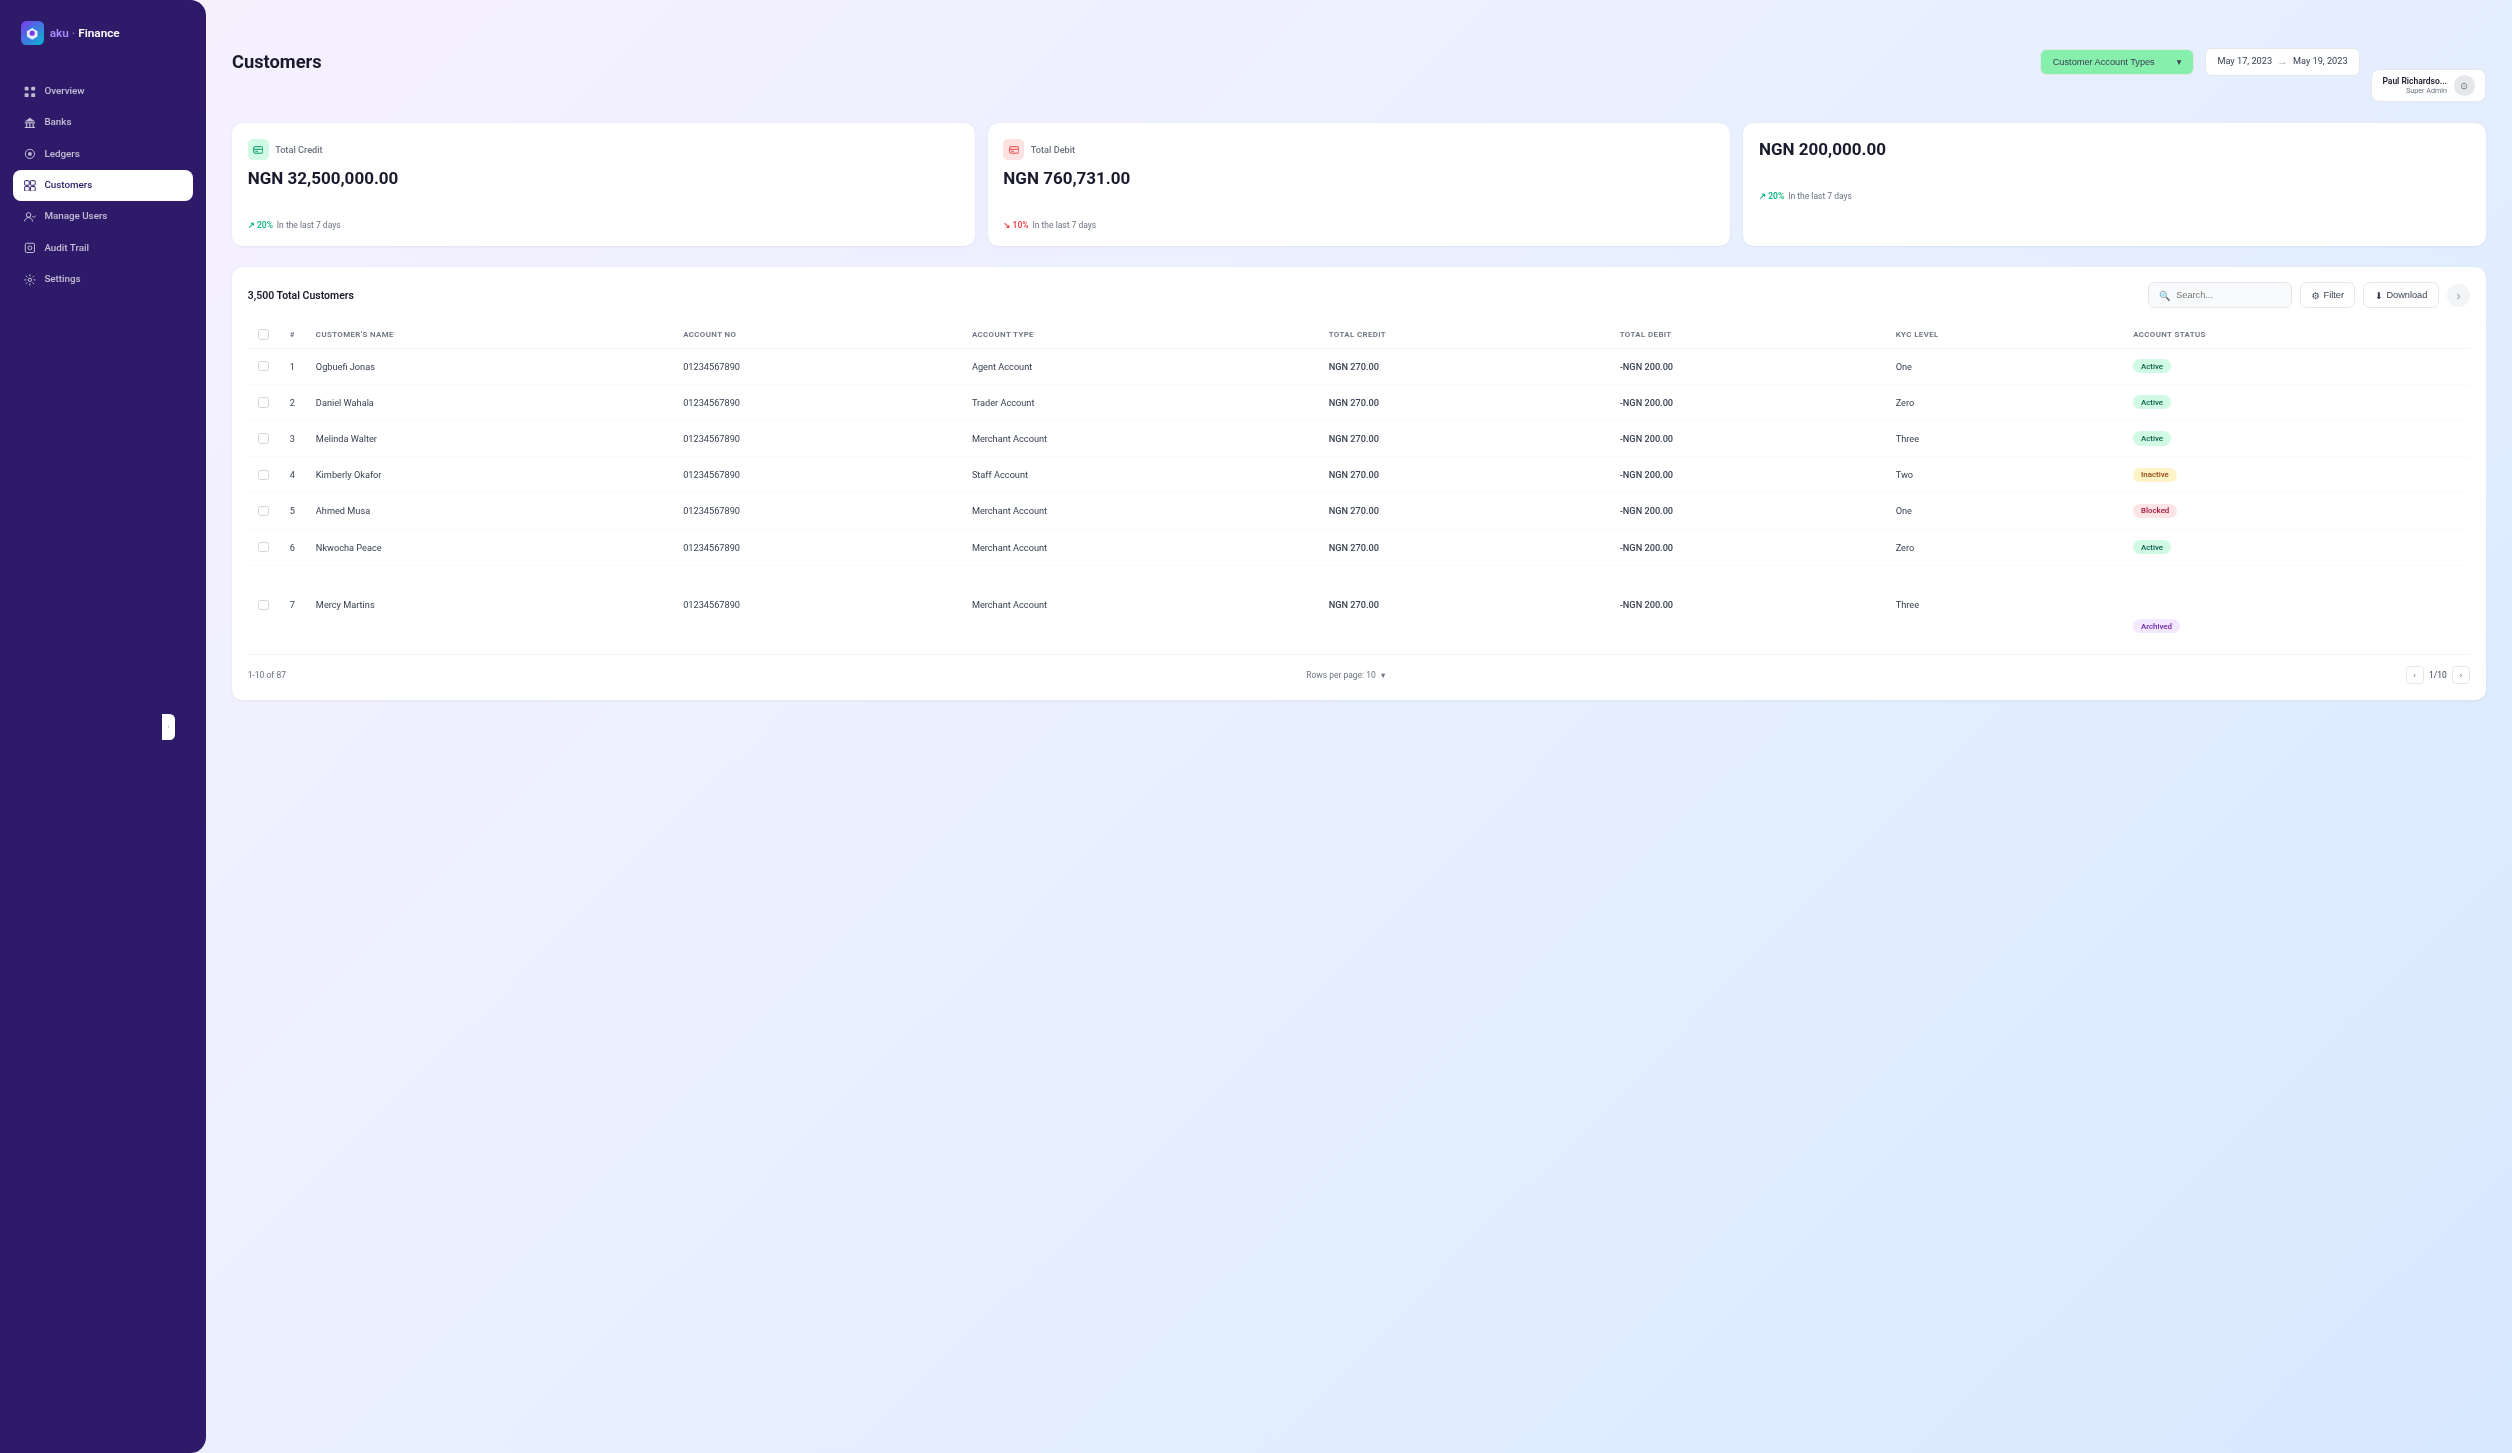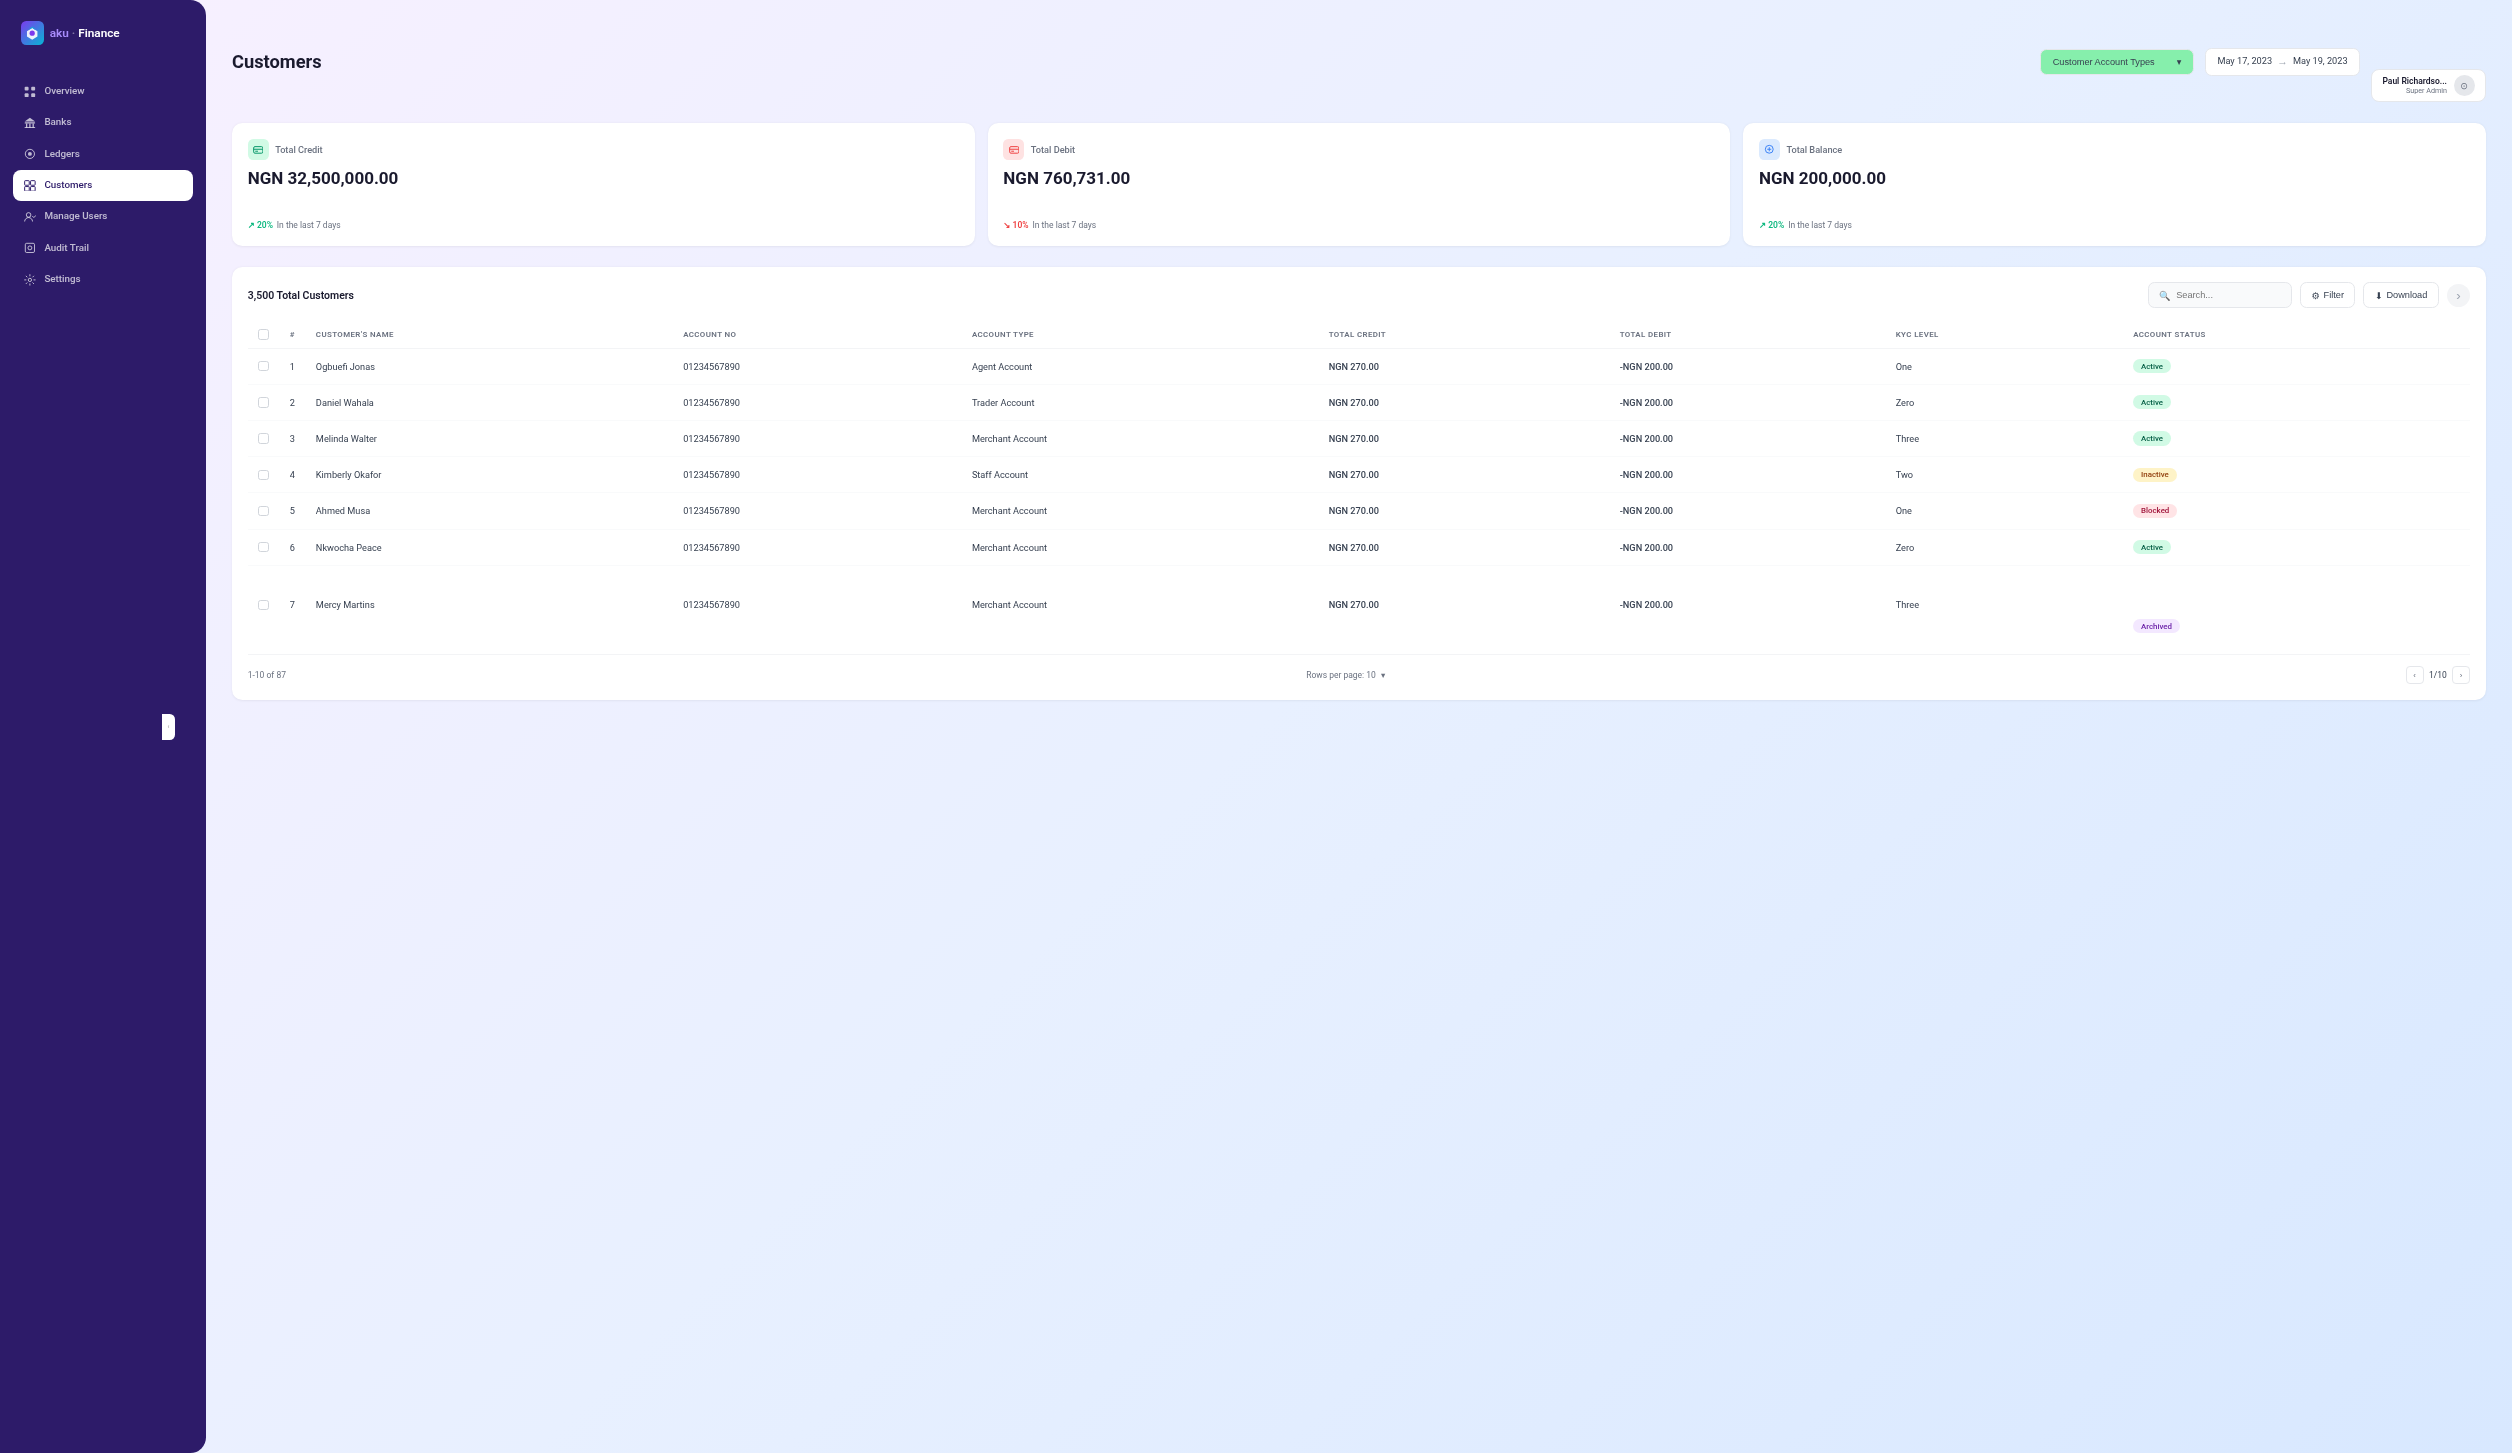--- a/index.html
+++ b/index.html
@@ -544,29 +544,20 @@
       </div>
       <span class="card-label">Total Debit</span>
     </div>
     <div class="card-amount">NGN 760,731.00</div>
     <div class="card-footer">
       <span class="trend-down">↘ 10%</span>
       <span>In the last 7 days</span>
     </div>
   </div>
       <div class="summary-card">
-    <div class="card-header">
-      <div class="card-icon blue">
-        <svg width="10.5" height="10.5" viewBox="0 0 16 16" fill="none">
-              <circle cx="8" cy="8" r="6" stroke="#3b82f6" stroke-width="1.5"></circle>
-              <path d="M5.5 8h5M8 5.5v5" stroke="#3b82f6" stroke-width="1.5" stroke-linecap="round"></path>
-            </svg>
-      </div>
-      <span class="card-label">Total Balance</span>
-    </div>
     <div class="card-amount">NGN 200,000.00</div>
     <div class="card-footer">
       <span class="trend-up">↗ 20%</span>
       <span>In the last 7 days</span>
     </div>
   </div>
     </div>
 
   <div class="table-section">
     <div class="table-header">

